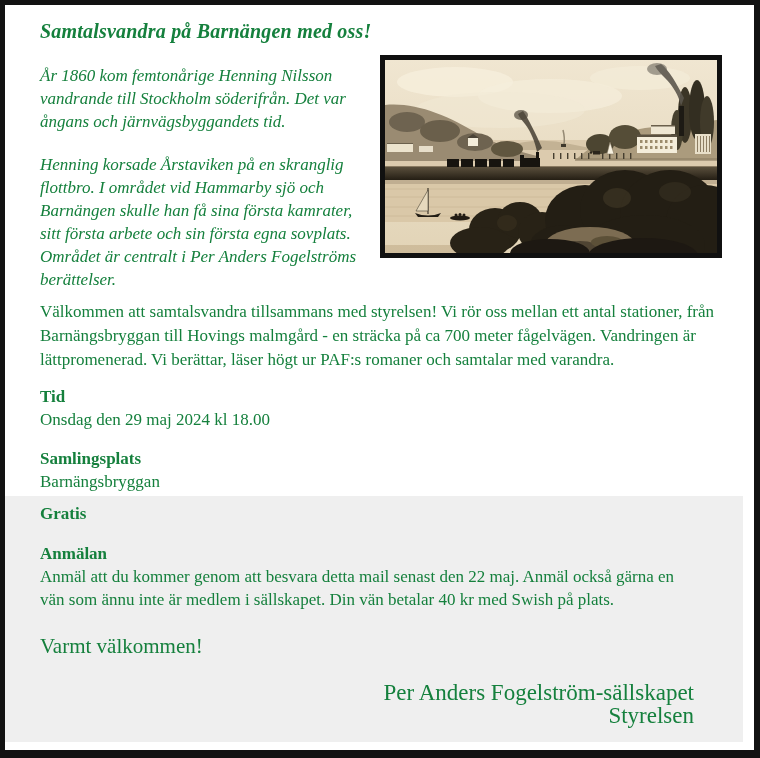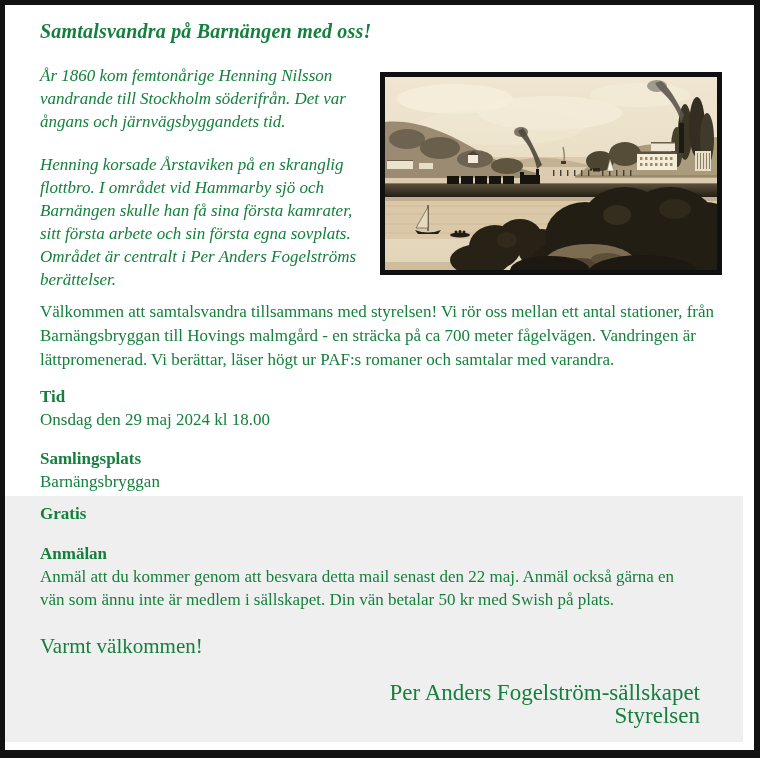--- a/index.html
+++ b/index.html
@@ -14,41 +14,41 @@
     color:#1f1f1f;
     display:flex; flex-direction:column;
     overflow:hidden;
   }
   .title {
     margin:13px 35px 0 35px;
     font-size:20px; line-height:27px;
     font-weight:bold; font-style:italic;
     letter-spacing:0.2px;
   }
-  .top-row { display:flex; align-items:center; margin-top:10px; padding-left:35px; flex:none; }
+  .top-row { display:flex; align-items:flex-start; margin-top:10px; padding-left:35px; flex:none; }
   .intro { width:332px; font-style:italic; font-size:17px; line-height:23px; flex:none; }
   .intro p { margin:9px 0 0 0; }
   .intro p + p { margin-top:20px; }
   .figure {
     flex:none; margin:0 0 0 8px; padding:0;
     width:332px; height:193px;
     border:5px solid #101010;
     background:#e8ddc5;
   }
   .figure svg { display:block; }
   .welcome { margin:9px 30px 0 35px; font-size:17px; line-height:24px; }
   .detail { margin:0 35px 0 35px; }
   .detail h2 { margin:0; font-size:17px; line-height:23px; font-weight:bold; }
   .detail p  { margin:0; font-size:17px; line-height:23px;font-family:Liberation Serif, serif; }
   .detail.tid   { margin-top:13px; }
   .detail.plats { margin-top:16px; }
   .gray {
     flex:1; margin:3px 11px 8px 0;
     background:#efefef;
-    padding:6px 8px 0 35px;
+    padding:6px 14px 0 35px;
     box-sizing:border-box;
   }
   .gray .detail { margin-left:0; margin-right:35px; }
   .gray .detail.anmalan { margin-top:17px; }
   .gray .detail.anmalan p { max-width:665px; }
   .closing { margin:24px 35px 0 0; font-size:21px; line-height:23px; }
   .sig { margin:23px 35px 0 0; font-size:23px; line-height:23px;text-align:right; }
   .sig p { margin:0; }
 </style>
 </head>
@@ -219,21 +219,21 @@
     <p>Barnängsbryggan</p>
   </div>
 
   <div class="gray" style="background: rgb(239, 239, 239);">
     <div class="detail gratis">
       <h2>Gratis</h2>
     </div>
 
     <div class="detail anmalan">
       <h2>Anmälan</h2>
-      <p>Anmäl att du kommer genom att besvara detta mail senast den 22 maj. Anmäl också gärna en vän som ännu inte är medlem i sällskapet. Din vän betalar 50 kr med Swish på plats.</p>
+      <p>Anmäl att du kommer genom att besvara detta mail senast den 22 maj. Anmäl också gärna en vän som ännu inte är medlem i sällskapet. Din vän betalar 40 kr med Swish på plats.</p>
     </div>
 
     <p class="closing">Varmt välkommen!</p>
 
     <div class="sig">
       <p>Per Anders Fogelström-sällskapet</p>
       <p>Styrelsen</p>
     </div>
   </div>
 

